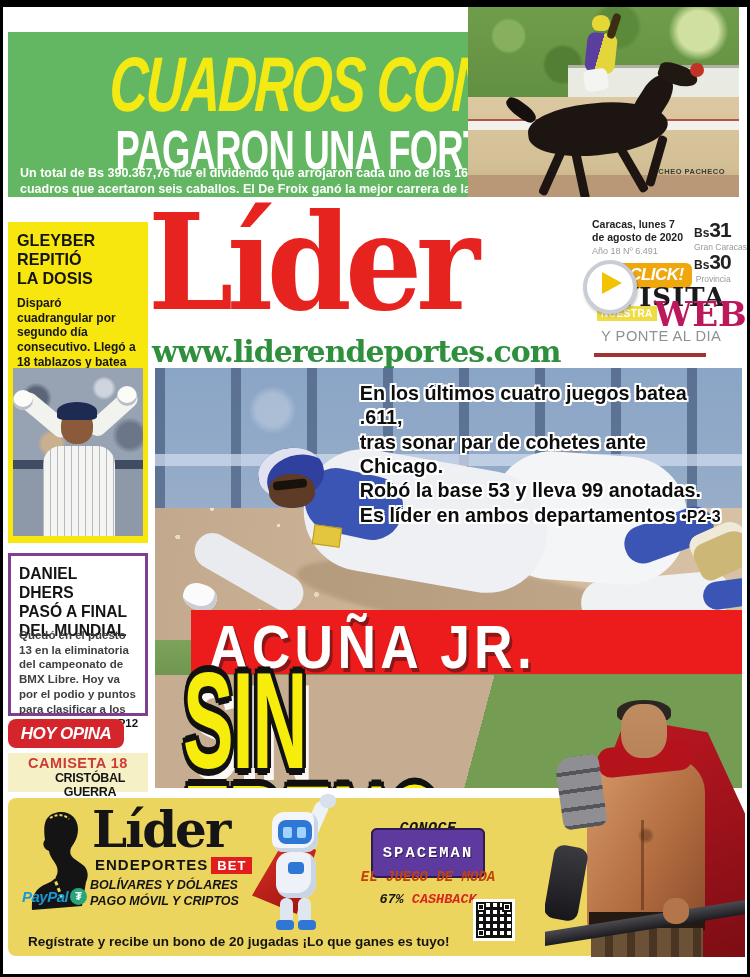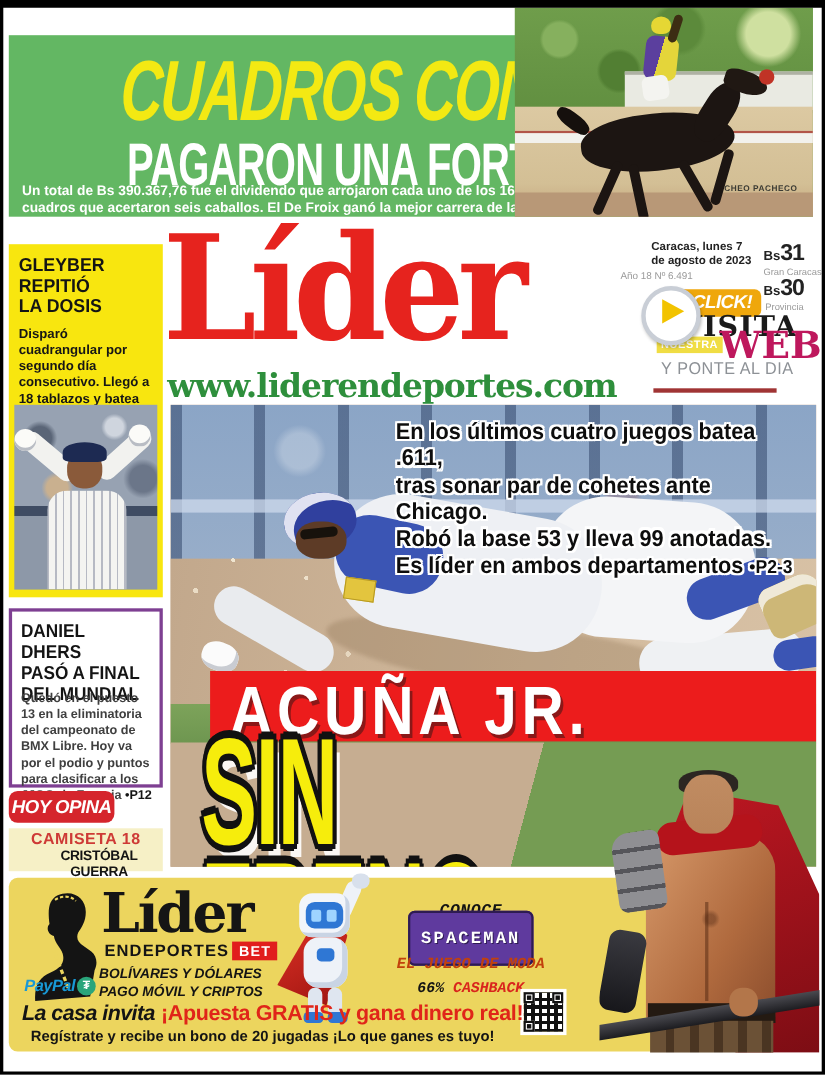--- a/index.html
+++ b/index.html
@@ -39,21 +39,21 @@
   .j-helmet{left:124px;top:8px;width:18px;height:16px;background:#e5d734;border-radius:50% 50% 40% 40%;}
   .j-arm{left:142px;top:6px;width:8px;height:26px;background:#3c2d13;border-radius:4px;transform:rotate(18deg);}
   .j-legs{left:116px;top:62px;width:24px;height:22px;background:#f4f4f0;border-radius:6px;transform:rotate(-8deg);}
   .h-credit{right:14px;top:160px;font-size:7.5px;font-weight:700;color:#3b3b33;letter-spacing:.5px;}
 
   
   .logo{left:148px;top:196px;font-family:"DejaVu Serif",serif;font-weight:700;font-size:132px;
         line-height:1.02;color:#e6231e;letter-spacing:-7px;transform:scaleX(.92);transform-origin:0 0;}
   .url{left:152px;top:334px;font-family:"DejaVu Serif",serif;font-weight:700;font-size:30px;color:#2e8f3c;letter-spacing:-1px;}
   .dateline{left:592px;top:218px;font-size:10.5px;font-weight:700;color:#222;line-height:1.2;}
-  .edition{left:564px;top:246px;font-size:9px;font-weight:400;color:#9a9a9a;}
+  .edition{left:592px;top:246px;font-size:9px;font-weight:400;color:#9a9a9a;}
   .price{font-weight:700;color:#222;}
   .price .cur{font-size:12px;} .price .amt{font-size:21px;letter-spacing:-1px;}
   .region{font-size:8.5px;color:#9a9a9a;font-weight:400;text-align:right;}
   .playcirc{left:583px;top:260px;width:46px;height:46px;background:#fff;border:4px solid #c9ced6;border-radius:50%;box-shadow:1px 2px 3px rgba(0,0,0,.25);z-index:2;}
   .playtri{position:absolute;left:15px;top:8px;width:0;height:0;border-left:20px solid #f2c300;border-top:11px solid transparent;border-bottom:11px solid transparent;}
   .clickbadge{left:616px;top:263px;background:#efa70c;color:#fff;font-style:italic;font-weight:900;
       font-size:17px;padding:2px 8px 3px;border-radius:6px;letter-spacing:-.5px;}
   .visita{left:618px;top:282px;font-family:"DejaVu Serif",serif;font-weight:700;font-size:26px;color:#1a1a1a;letter-spacing:1px;}
   .nuestra{left:597px;top:306px;background:#f0dd44;color:#fff;font-weight:900;font-size:10px;padding:2px 4px;letter-spacing:.5px;}
   .webword{left:654px;top:294px;font-family:"DejaVu Serif",serif;font-weight:700;font-size:34px;color:#be185d;}
@@ -72,21 +72,21 @@
      radial-gradient(circle 24px at 30% 45%,#c9b08f 40%,transparent 60%),
      linear-gradient(#97a2b2 0 55%,#3f4c63 55% 60%,#8d98a8 60% 100%);}
   .g-arm{width:60px;height:18px;background:#f2f2ef;border-radius:9px;}
   .g-glove{width:20px;height:20px;background:#fbfbf8;border-radius:50%;box-shadow:inset 0 -3px 0 #b9bdc4;}
   .g-torso{left:30px;top:78px;width:72px;height:90px;background:
       repeating-linear-gradient(90deg,rgba(40,50,90,.30) 0 1.5px,transparent 1.5px 7px),#f4f4f1;border-radius:18px 18px 0 0;}
   .g-head{left:48px;top:42px;width:32px;height:34px;background:#8a5a3a;border-radius:45%;}
   .g-cap{left:44px;top:34px;width:40px;height:18px;background:#1d2a52;border-radius:50% 50% 20% 20%;}
   .dhers{left:8px;top:553px;width:140px;height:163px;background:#fff;border:3px solid #7e3f92;box-sizing:border-box;}
   .dh-body{font-weight:600;font-size:11.5px;line-height:1.28;color:#3f3f3f;}
-  .hoyopina{left:8px;top:719px;width:96px;height:29px;background:#d5252c;border-radius:8px;
+  .hoyopina{left:8px;top:719px;width:116px;height:29px;background:#d5252c;border-radius:8px;
       color:#fff;font-style:italic;font-weight:900;font-size:17px;text-align:center;line-height:29px;letter-spacing:-.5px;}
   .camiseta{left:8px;top:753px;width:140px;height:39px;background:#f6f0c6;text-align:center;}
   .cam-col{font-size:14.5px;font-weight:700;color:#ce3a36;letter-spacing:.5px;margin-top:2px;}
   .cam-auth{font-size:12.5px;font-weight:900;color:#141414;letter-spacing:-.3px;padding-left:24px;}
 
   
   .mainphoto{left:155px;top:368px;width:587px;height:420px;overflow:hidden;background:#c6ac90;z-index:1;}
   .fence{left:0;top:0;width:587px;height:140px;background:
      repeating-linear-gradient(90deg,rgba(42,62,98,.5) 0 10px,transparent 10px 76px),
      radial-gradient(circle 40px at 20% 30%,rgba(255,255,255,.25) 40%,transparent 60%),
@@ -219,21 +219,21 @@
     <div class="abs j-arm"></div>
     <div class="abs j-legs"></div>
     <div class="abs h-credit">CHEO PACHECO</div>
   </div>
 
   <div class="abs logo">Líder</div>
   <a class="abs url">www.liderendeportes.com</a>
 
   <div class="abs dateline">
     <div>Caracas, lunes 7</div>
-    <div>de agosto de 2023</div>
+    <div>de agosto de 2020</div>
   </div>
   <div class="abs edition">Año 18 Nº 6.491</div>
 
   <div class="abs price" style="left:694px;top:218px;">
     <span class="cur">Bs</span><span class="amt">31</span>
     <div class="region">Gran Caracas</div>
   </div>
   <div class="abs price" style="left:694px;top:250px;">
     <span class="cur">Bs</span><span class="amt">30</span>
     <div class="region">Provincia</div>
@@ -370,30 +370,26 @@
       <div class="abs rleg" style="left:34px;"></div>
       <div class="abs rleg" style="left:52px;"></div>
       <div class="abs rboot" style="left:30px;"></div>
       <div class="abs rboot" style="left:52px;"></div>
     </div>
 
     <div class="abs adcol">
       <div class="conoce">CONOCE</div>
       <div><span class="spacebadge">SPACEMAN</span></div>
       <div class="juego">EL JUEGO DE MODA</div>
-      <div class="cashrow"><span>66%</span> <span class="cashred">CASHBACK</span></div>
+      <div class="cashrow"><span>67%</span> <span class="cashred">CASHBACK</span></div>
     </div>
 
     <div class="abs qr">
       <div class="qc" style="left:0;top:0;"></div>
       <div class="qc" style="right:0;top:0;"></div>
       <div class="qc" style="left:0;bottom:0;"></div>
     </div>
 
-    <div class="abs invite1">
-      <span class="inv-black">La casa invita</span>
-      <span class="inv-red">¡Apuesta GRATIS y gana dinero real!</span>
-    </div>
     <div class="abs invite2">Regístrate y recibe un bono de 20 jugadas ¡Lo que ganes es tuyo!</div>
   </section>
 
   <div class="frame"></div>
 </div>
 
 </body></html>

